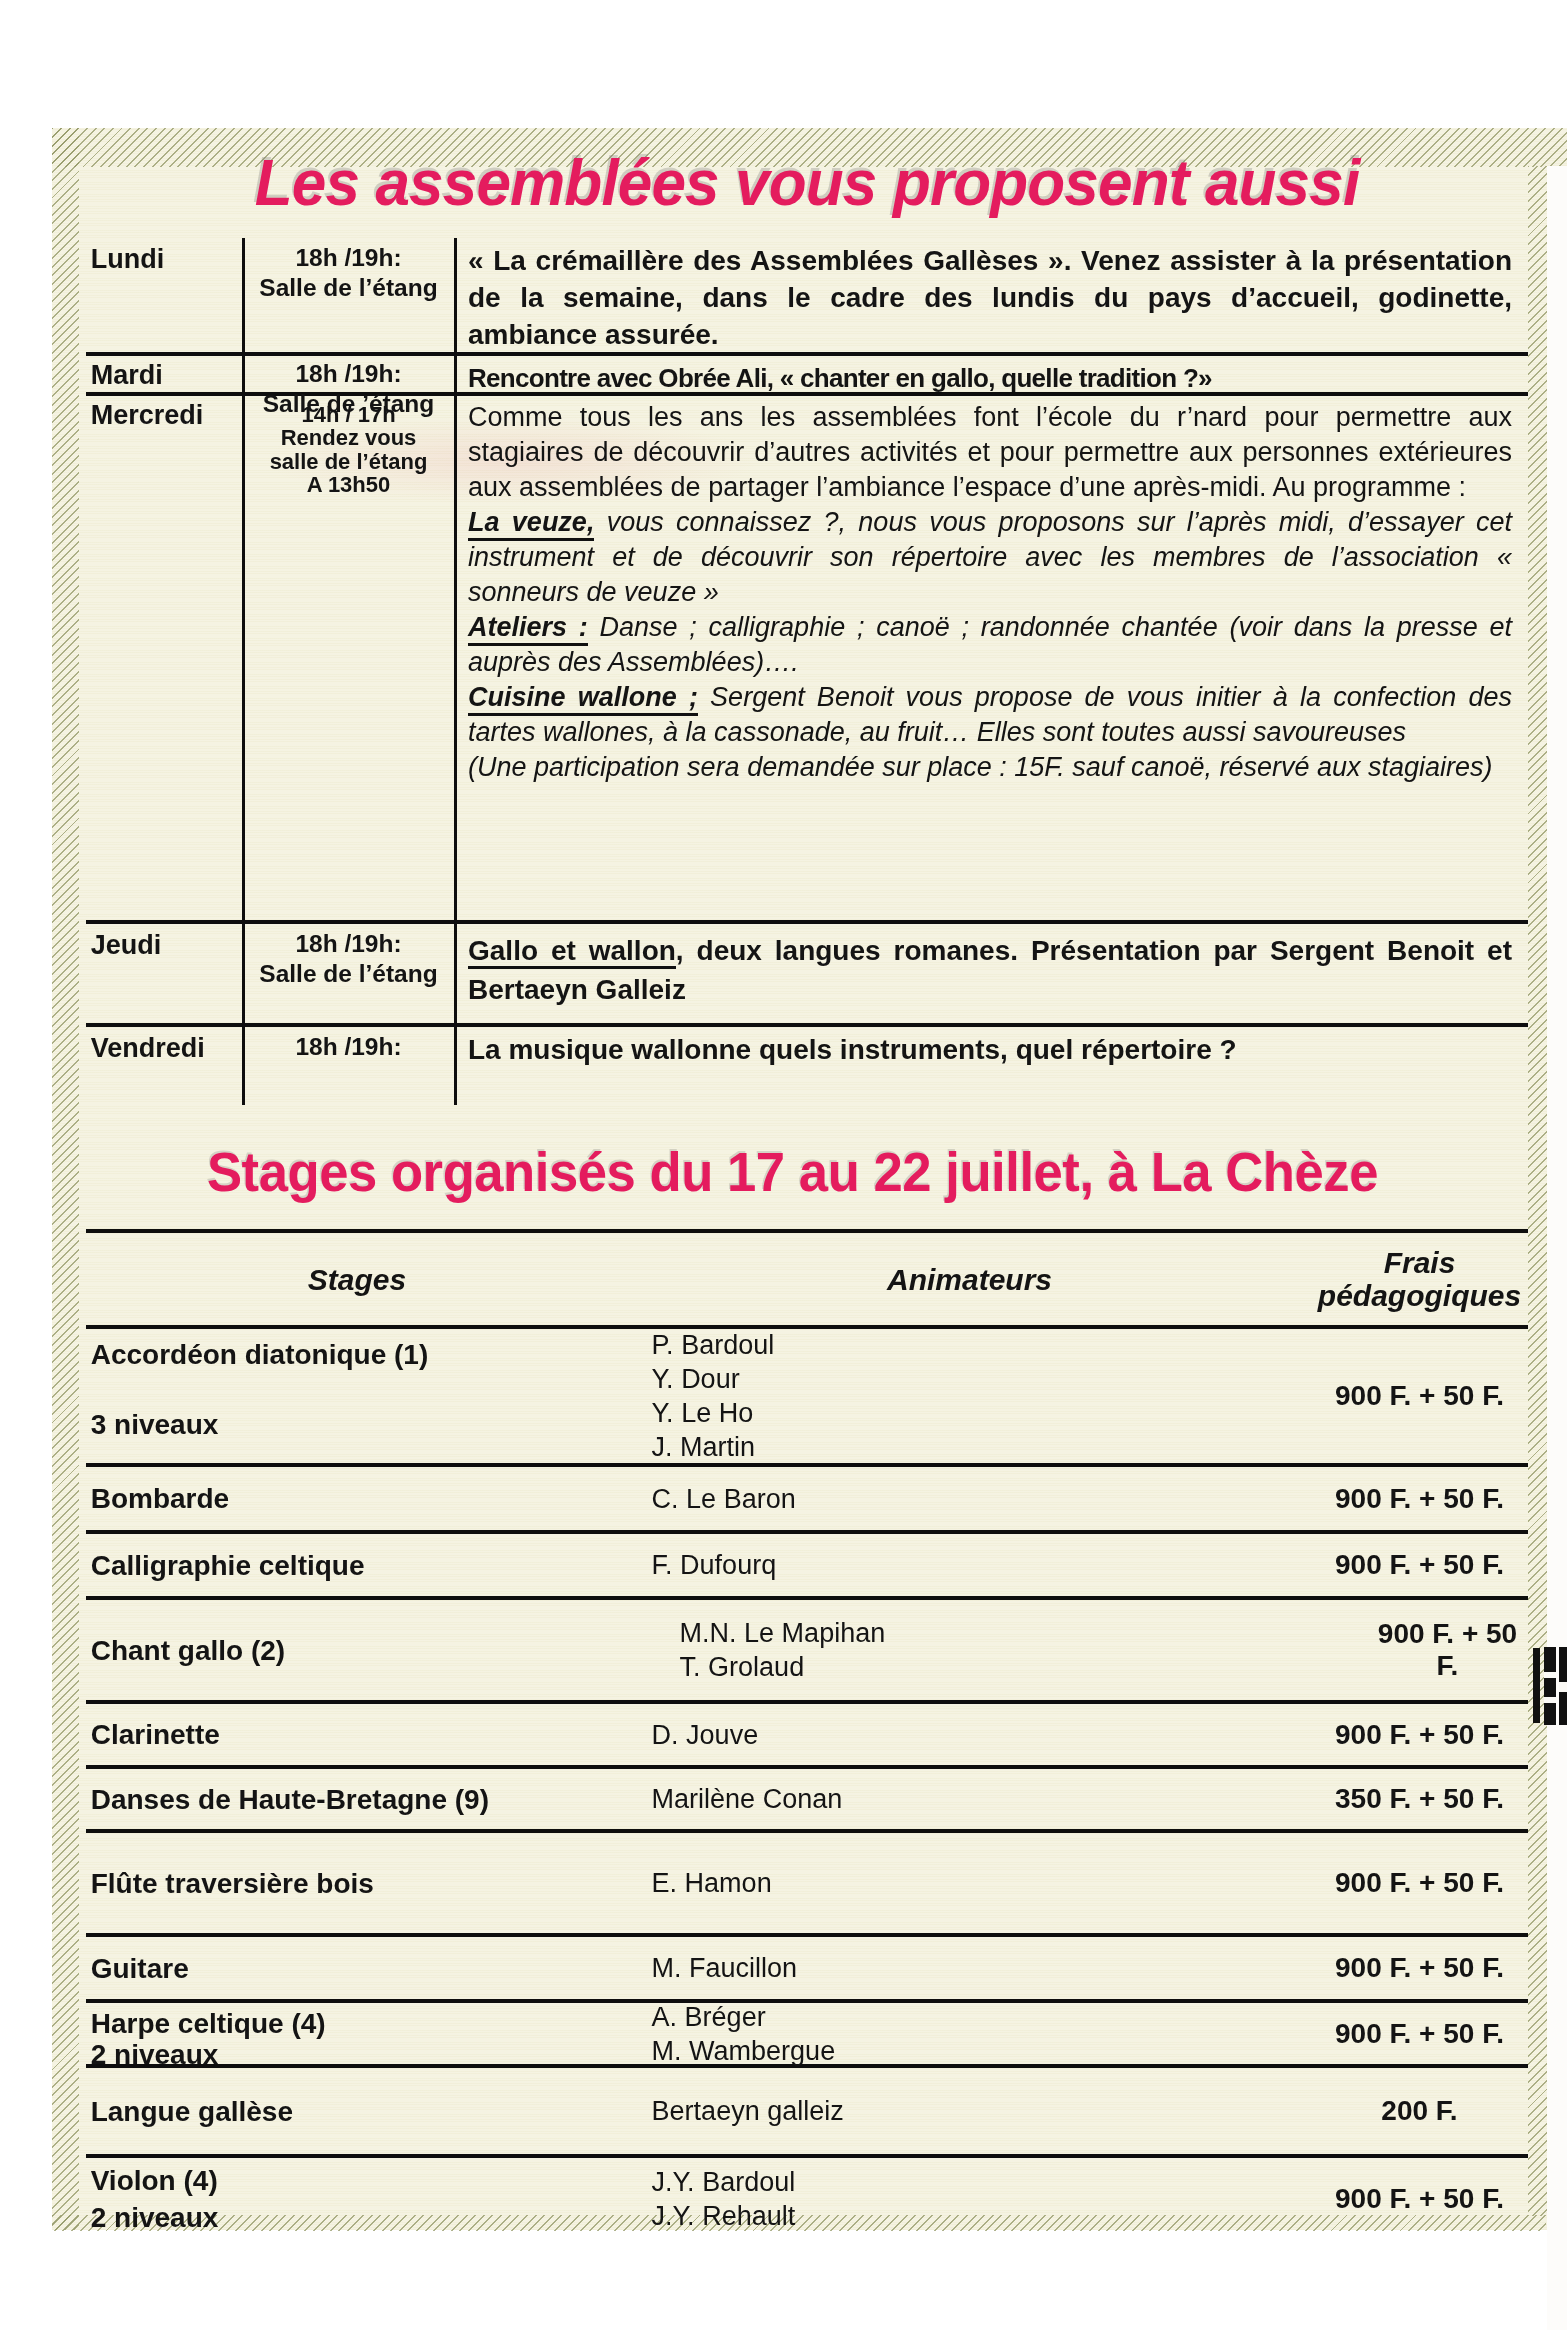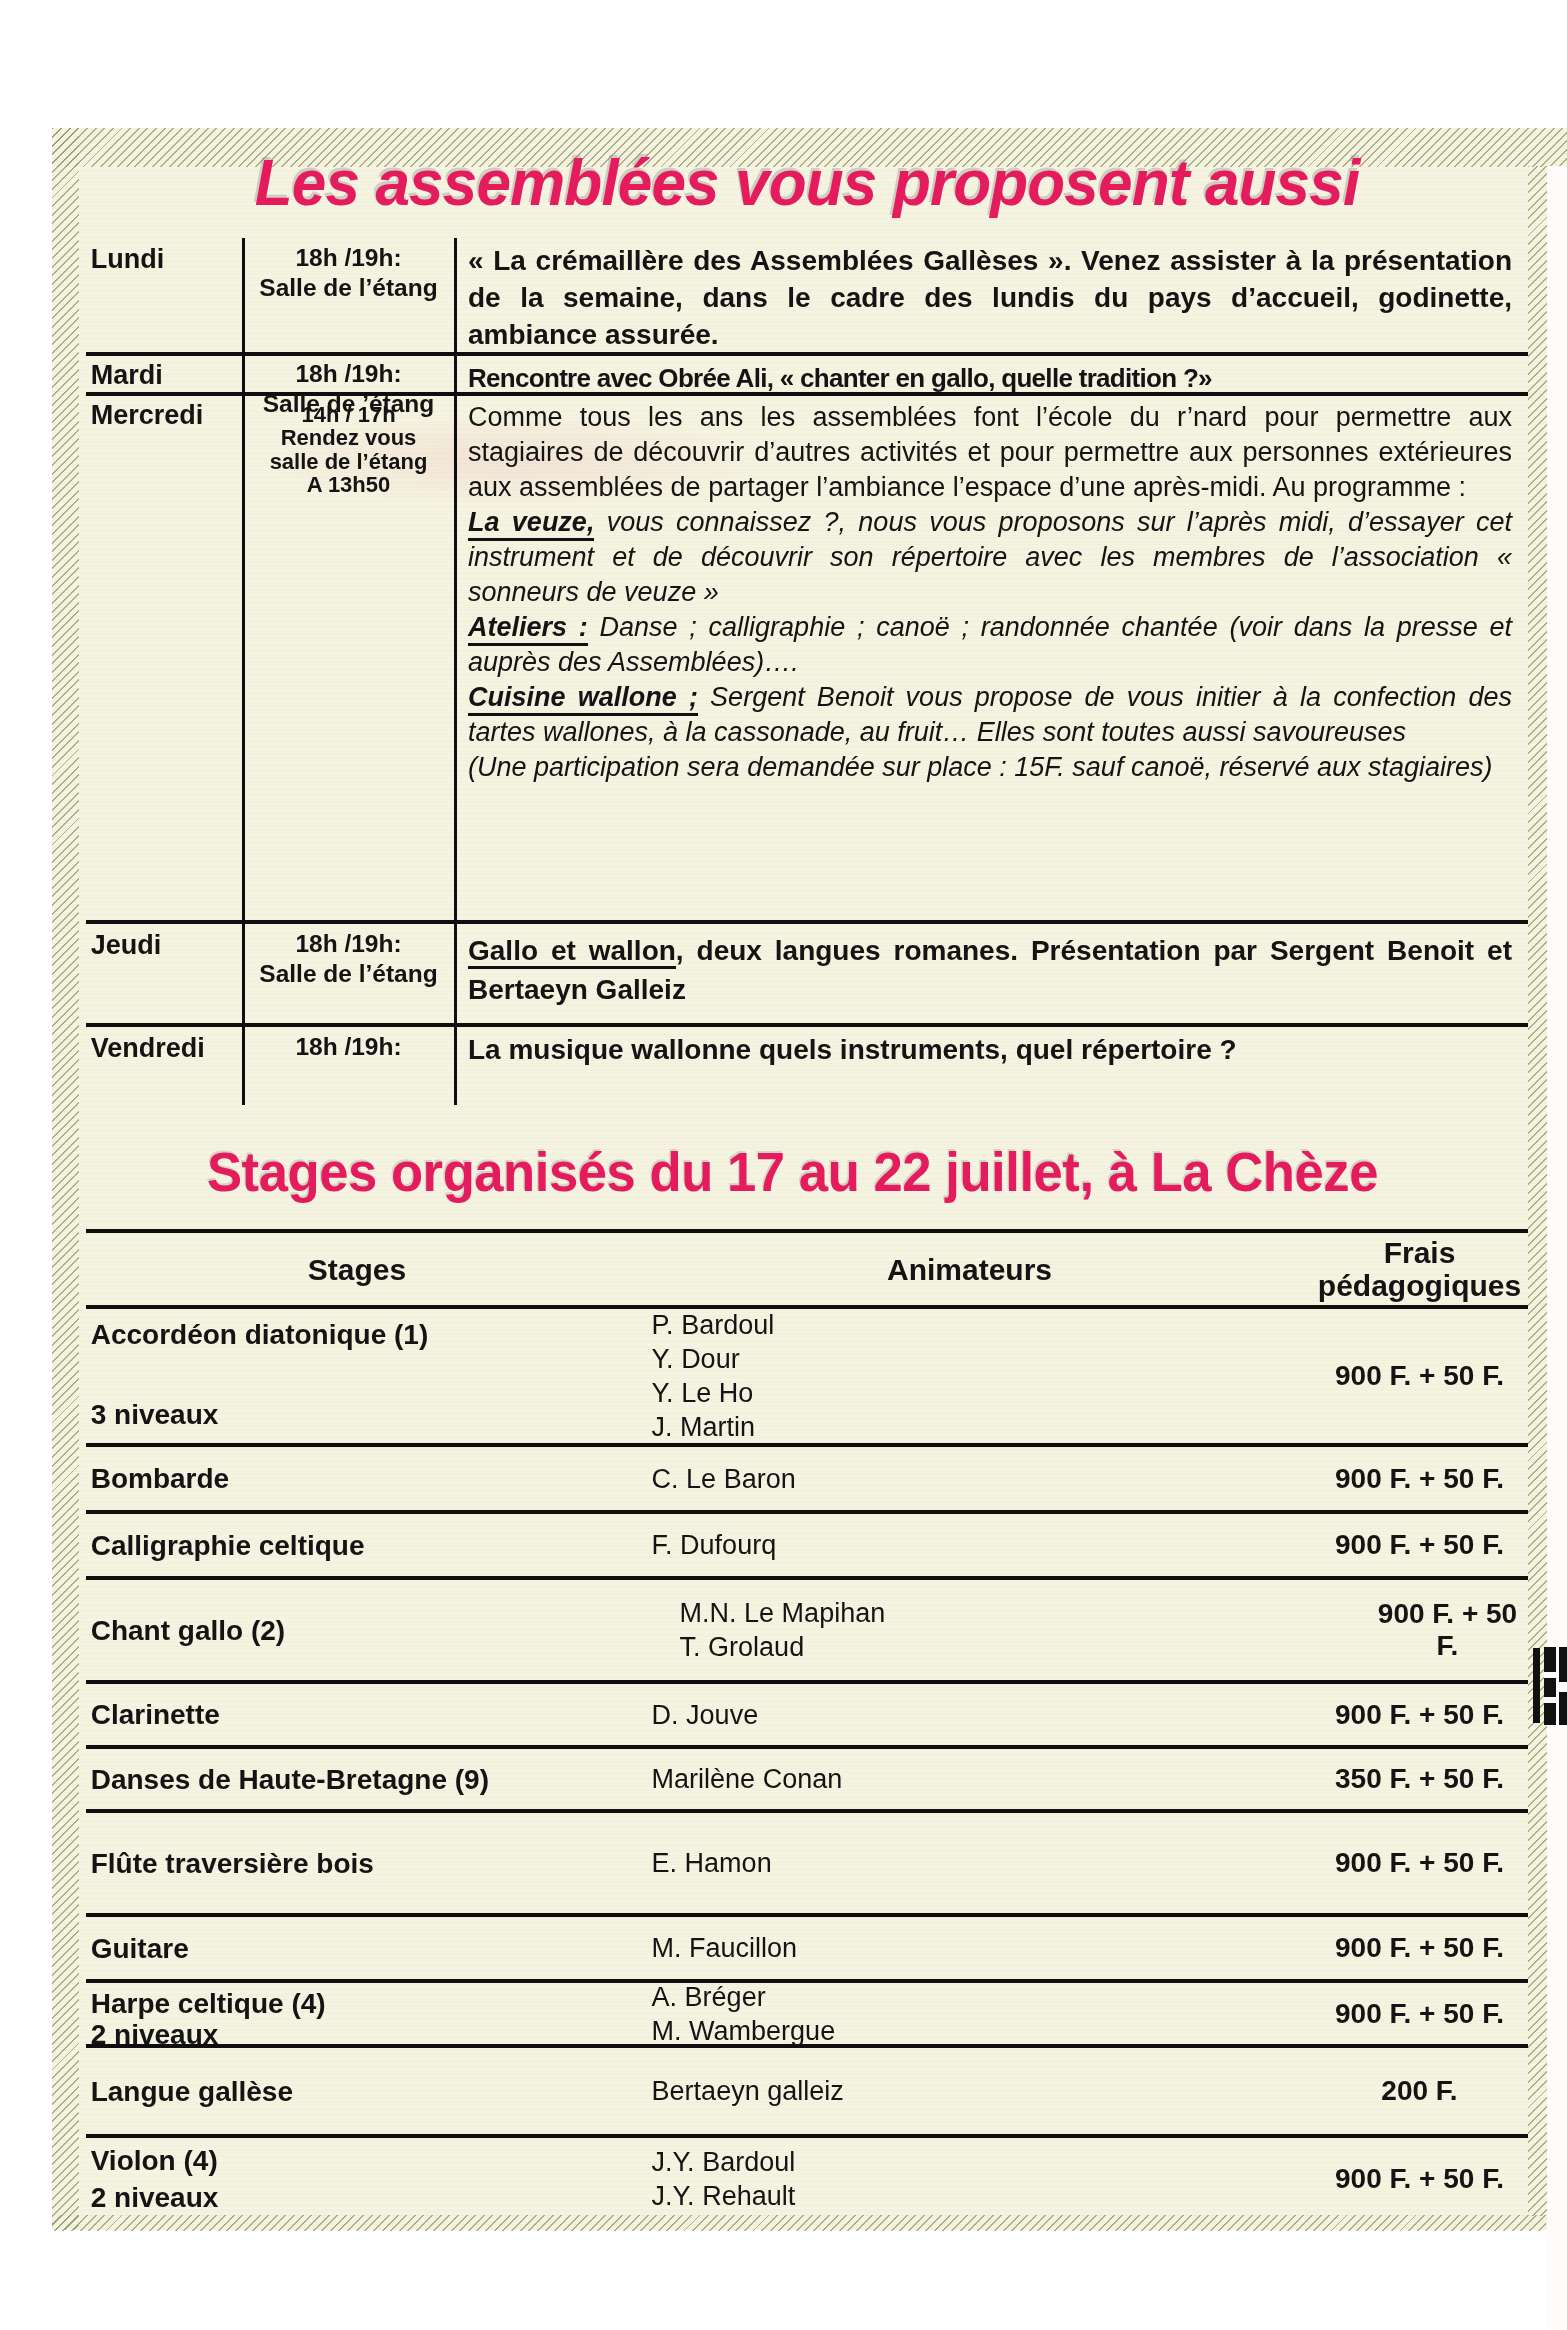--- a/index.html
+++ b/index.html
@@ -64,25 +64,25 @@
   .lead{font-weight:bold;font-style:italic;border-bottom:3.3px solid #111;padding-bottom:0.9px;}
   .ital{font-style:italic;}
   .uline{border-bottom:3.8px solid #111;padding-bottom:0.9px;}
   
   .t2{position:absolute;left:86px;top:1229px;width:1442px;border-top:4.7px solid #0e0e0e;}
   .t2-row{display:flex;box-sizing:border-box;border-bottom:4.7px solid #0e0e0e;align-items:stretch;}
   .t2-row.last{border-bottom:none;}
   .t2 .c1{width:542px;box-sizing:border-box;padding-left:4.7px;display:flex;flex-direction:column;justify-content:center;}
   .t2 .c2{width:683px;box-sizing:border-box;padding-left:23.6px;display:flex;flex-direction:column;justify-content:center;}
   .t2 .c3{flex:1;display:flex;flex-direction:column;justify-content:center;text-align:center;}
-  .t2 .c1.spread{justify-content:space-between;padding-top:10.4px;padding-bottom:13px;}
+  .t2 .c1.spread{justify-content:space-between;padding-top:10.4px;padding-bottom:23px;}
   .stage-name,.stage-sub{font-weight:bold;font-size:28px;line-height:31px;}
   .anim{font-size:27px;line-height:34px;}
   .frais{font-weight:bold;font-size:28px;}
-  .t2-header{display:flex;box-sizing:border-box;height:76px;border-bottom:4.7px solid #0e0e0e;}
+  .t2-header{display:flex;box-sizing:border-box;height:96px;border-bottom:4.7px solid #0e0e0e;font-style:italic;}
   .t2-header .hc{display:flex;flex-direction:column;justify-content:center;text-align:center;
                  font-weight:bold;font-size:30px;line-height:33px;}
   .t2-header .h1{width:542px;}
   .t2-header .h2{width:683px;}
   .t2-header .h3{flex:1;}
   
   .stamp{position:absolute;left:1533px;top:1647px;width:34px;height:78px;}
   .stamp .b1{position:absolute;left:0;top:0.9px;width:7px;height:75px;background:#111;}
   .stamp .b2{position:absolute;left:11.3px;top:0;width:11.3px;height:78px;
     background:linear-gradient(to bottom,#111 0 32%,#fbfaf6 32% 40%,#111 40% 64%,#fbfaf6 64% 72%,#111 72% 100%);}

